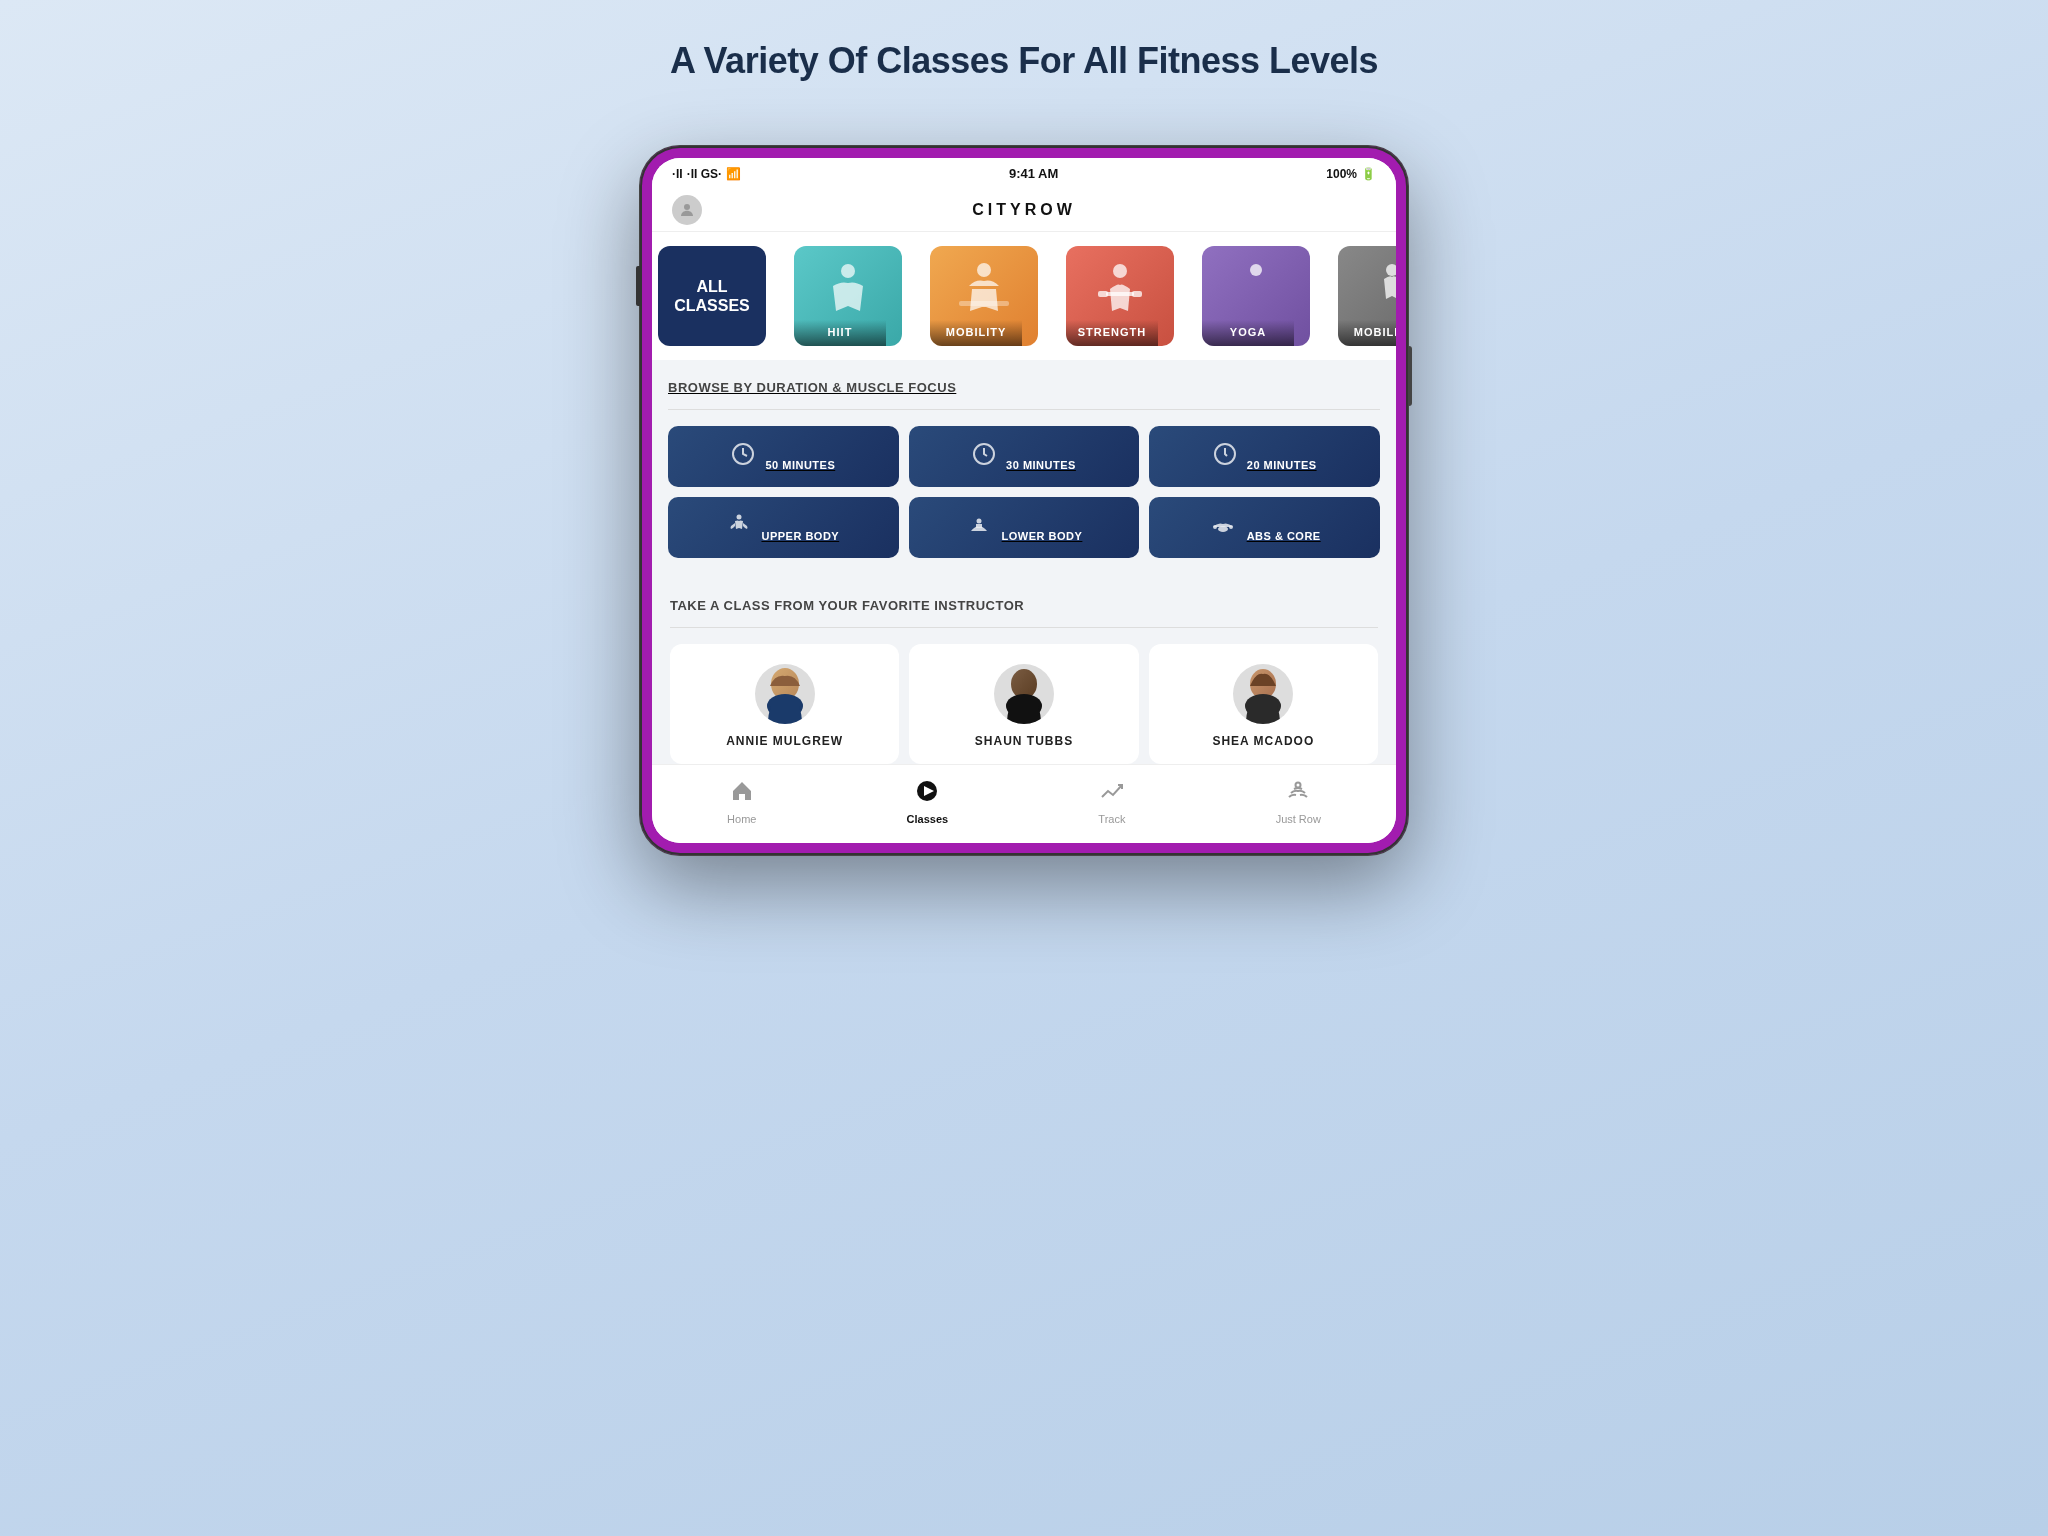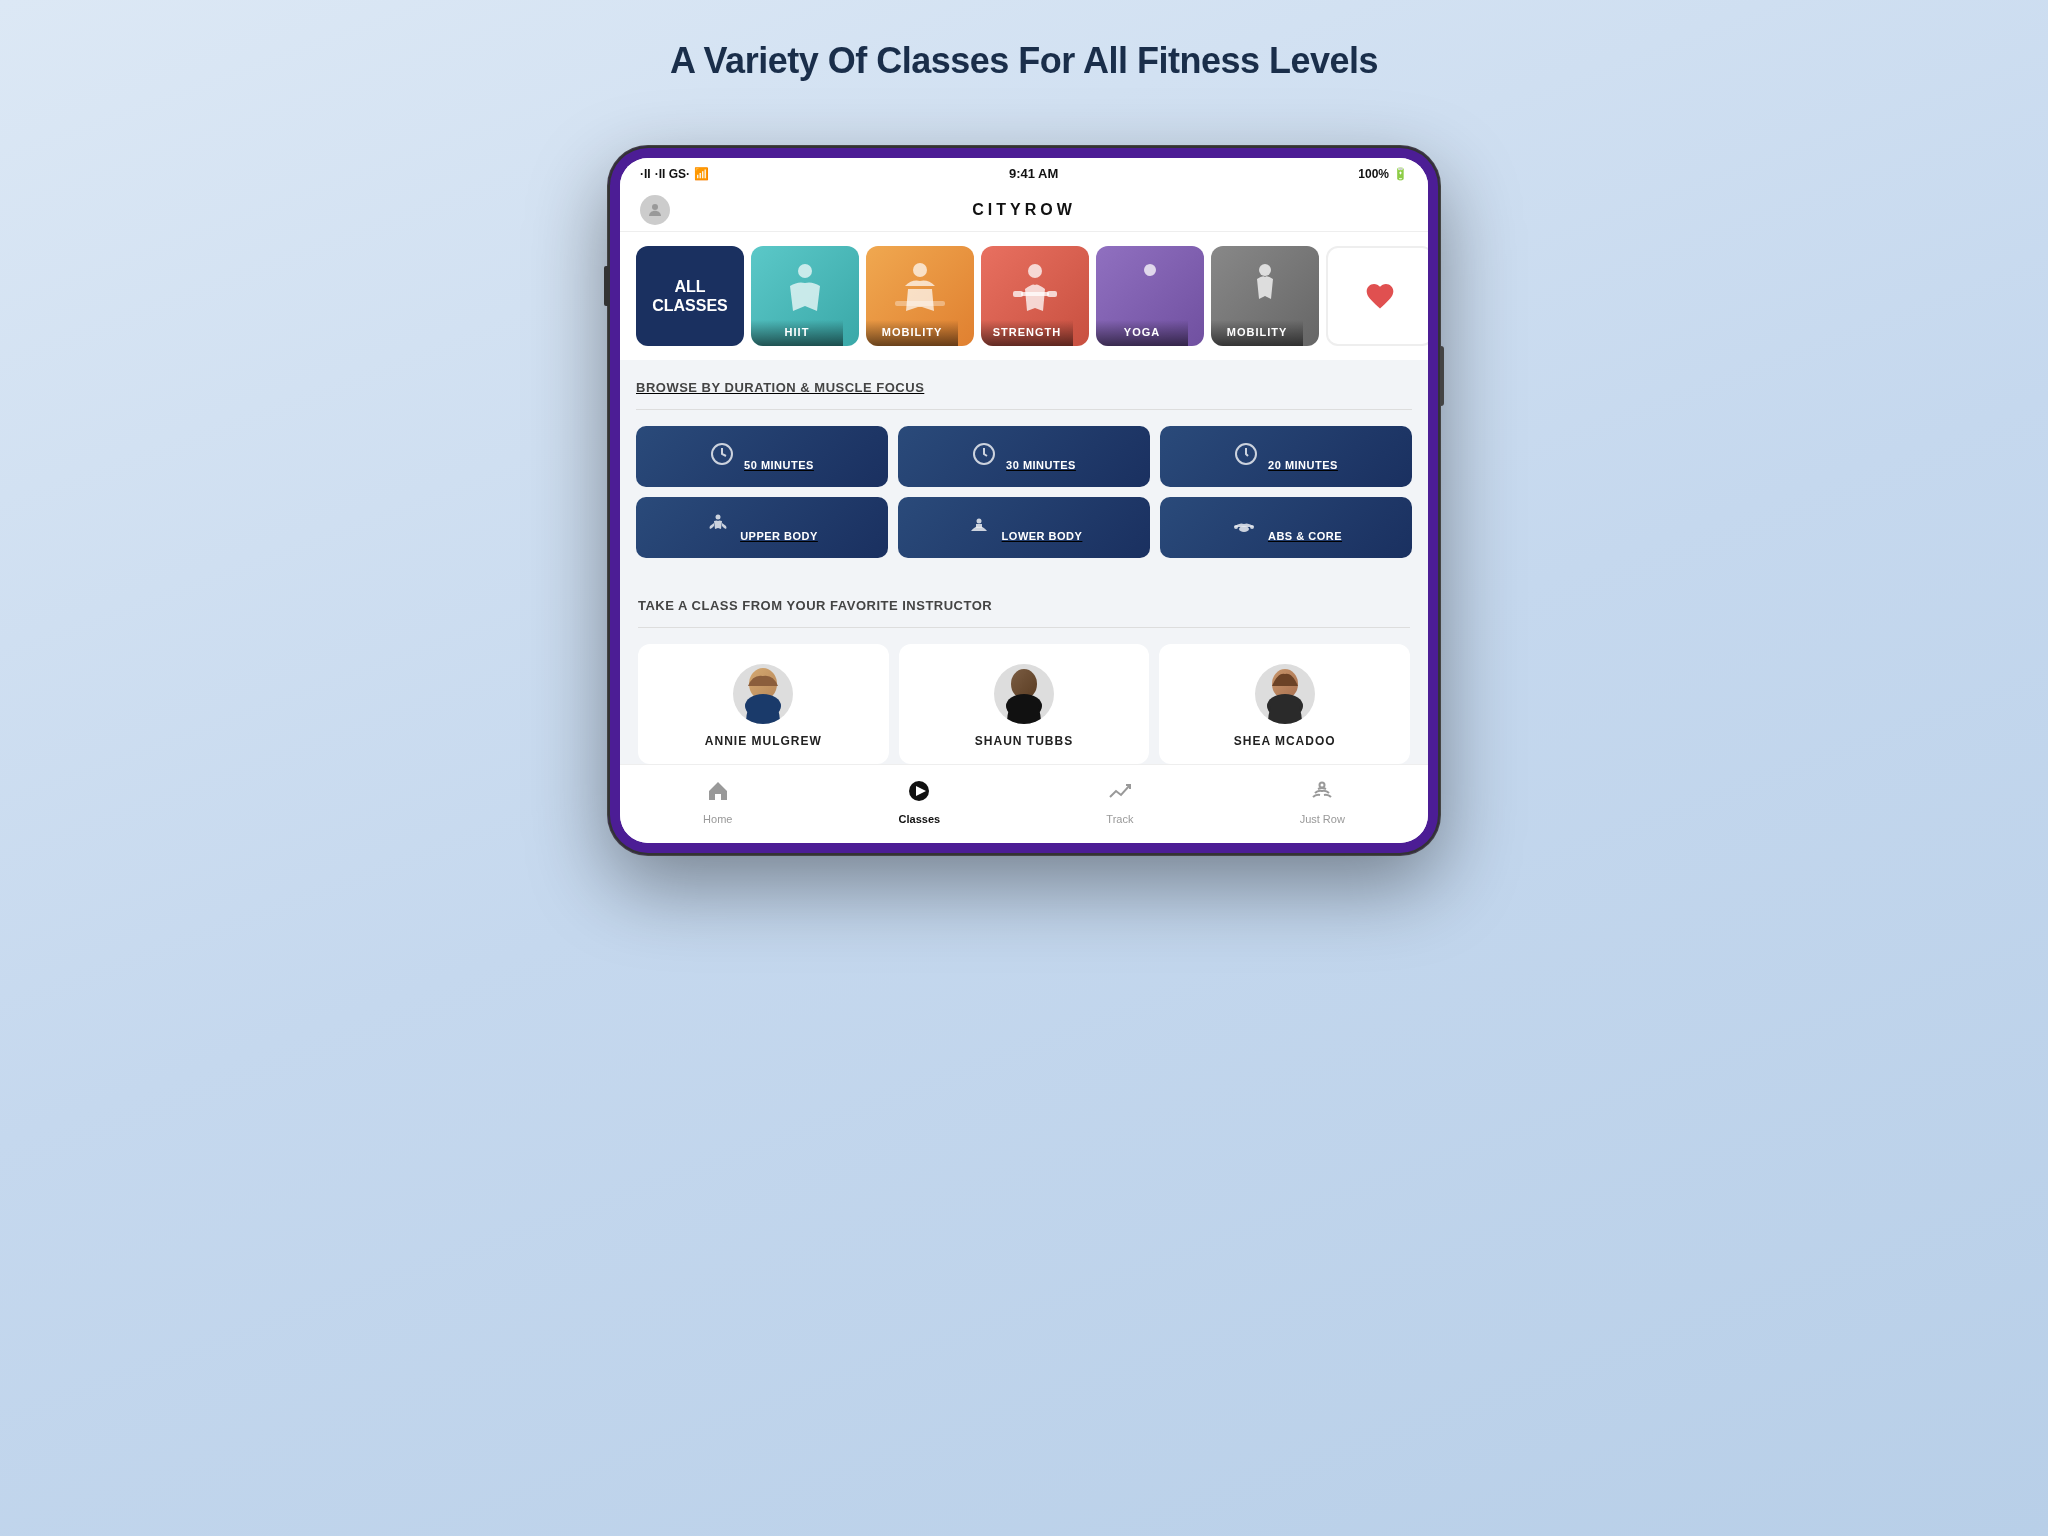--- a/index.html
+++ b/index.html
@@ -19,22 +19,22 @@
       color: #1a2e4a;
       font-size: 36px;
       font-weight: 800;
       text-align: center;
       margin-bottom: 64px;
       letter-spacing: -0.5px;
     }
 
     .device-wrapper {
       position: relative;
-      width: 832px;
-      background: #4c1d95;
+      width: 768px;
+      background: #a21caf;
       border-radius: 40px;
       padding: 12px;
       box-shadow:
         0 0 0 1px #444,
         0 30px 80px rgba(0,0,0,0.4),
         inset 0 0 0 2px #333;
     }
 
     .device-screen {
       background: #f2f4f7;
@@ -91,22 +91,22 @@
 
     .app-logo span {
       font-weight: 700;
       color: #111;
     }
 
     
     .categories-row {
       background: white;
       display: flex;
-      gap: 7px;
-      padding: 14px 16px;
+      gap: 28px;
+      padding: 14px 6px;
       overflow-x: auto;
     }
 
     .category-card {
       flex: 0 0 auto;
       width: 108px;
       height: 100px;
       border-radius: 12px;
       overflow: hidden;
       position: relative;

